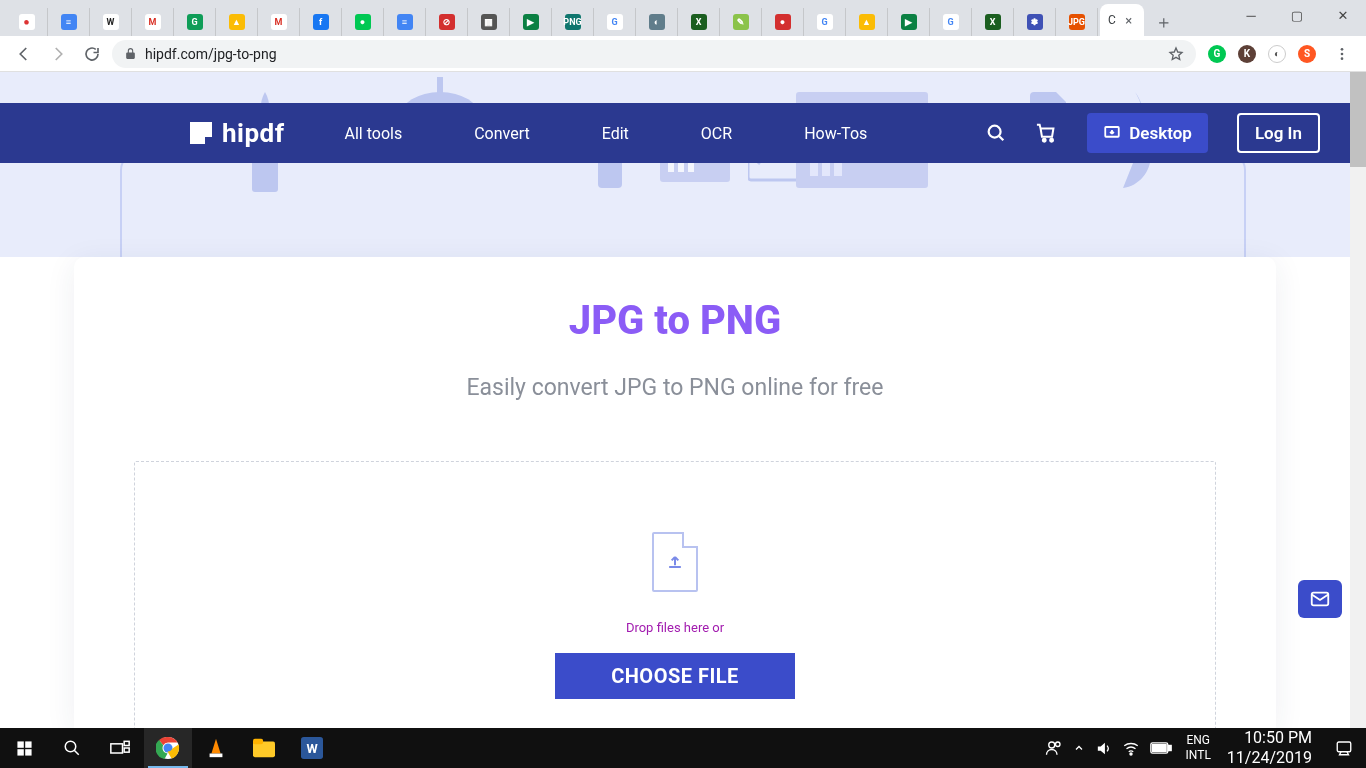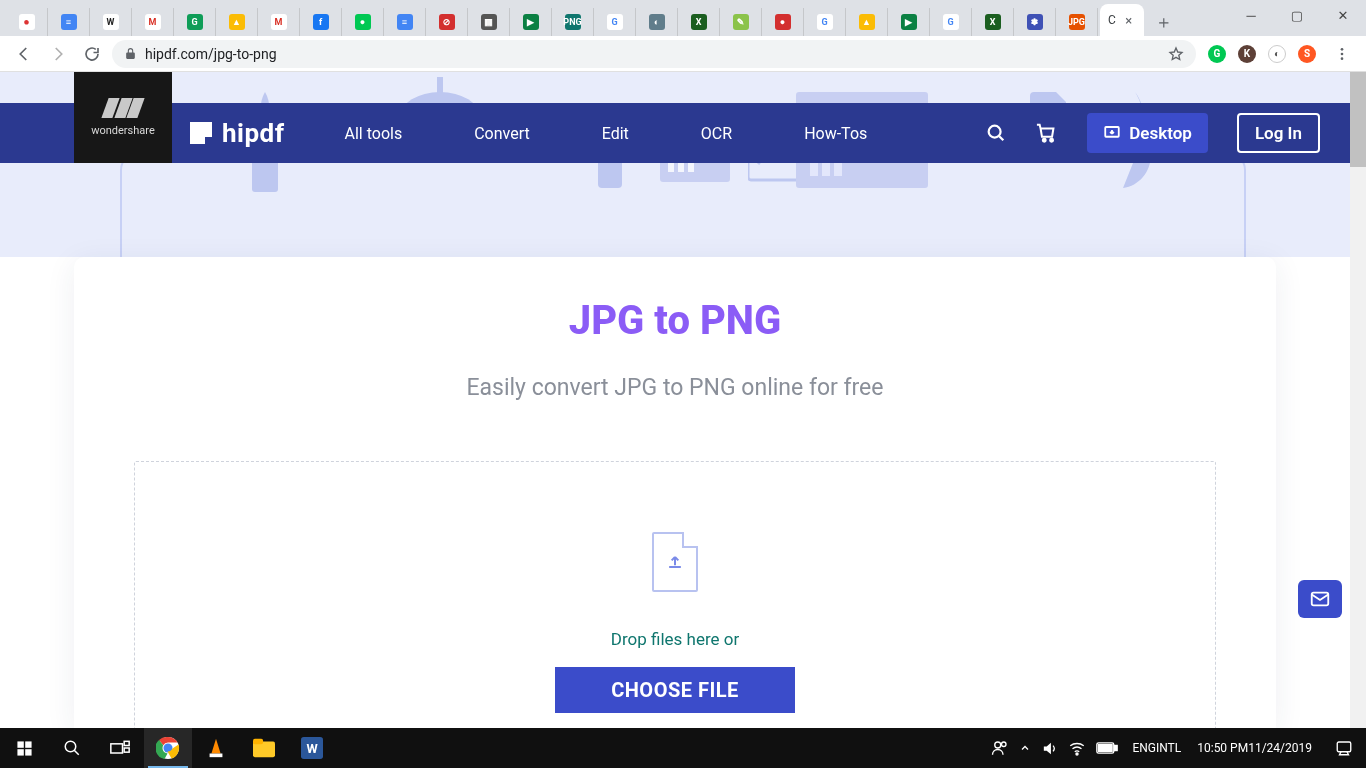--- a/index.html
+++ b/index.html
@@ -47,35 +47,35 @@
   .hdr-icon { color:#fff; cursor:pointer; }
   .btn-desktop { background:#3B4CCA; border:none; color:#fff; height:40px; padding:0 16px; border-radius:4px; display:flex; align-items:center; gap:8px; font-size:17px; font-weight:600; cursor:pointer; }
   .btn-login { background:transparent; border:2px solid #fff; color:#fff; height:40px; padding:0 16px; border-radius:4px; font-size:17px; font-weight:600; cursor:pointer; }
 
   .card { position:absolute; top:185px; left:74px; right:90px; bottom:0; background:#fff; border-radius:10px 10px 0 0; box-shadow:0 6px 30px rgba(40,50,90,.08); padding:40px 60px 0; }
   .title { text-align:center; font-size:40px; font-weight:800; color:#8b5cf6; }
   .subtitle { text-align:center; font-size:23px; color:#8a8f99; margin-top:30px; }
   .dropzone { margin:60px auto 0; border:1px dashed #cfd3dc; border-radius:2px; height:360px; display:flex; flex-direction:column; align-items:center; padding-top:70px; }
   .file-icon { width:46px; height:60px; border:2px solid #b8c2f0; border-radius:2px; position:relative; display:flex; align-items:center; justify-content:center; color:#6b7de8; }
   .file-icon::before { content:""; position:absolute; top:-2px; right:-2px; width:14px; height:14px; background:#fff; border-left:2px solid #b8c2f0; border-bottom:2px solid #b8c2f0; }
-  .drop-text { margin-top:37px; font-size:17px; color:#0f766e; }
+  .drop-text { margin-top:28px; font-size:13px; color:#a21caf; }
   .btn-choose { margin-top:18px; background:#3B4CCA; color:#fff; border:none; height:46px; width:240px; font-size:20px; font-weight:700; letter-spacing:.5px; cursor:pointer; }
 
   .feedback-tab { position:absolute; right:24px; bottom:110px; width:44px; height:38px; background:#3B4CCA; border-radius:6px; display:flex; align-items:center; justify-content:center; color:#fff; cursor:pointer; z-index:7; }
 
   
   .taskbar { position:absolute; left:0; right:0; bottom:0; height:40px; background:#101010; display:flex; align-items:center; color:#fff; font-size:12px; }
   .tb-btn { width:48px; height:40px; display:flex; align-items:center; justify-content:center; cursor:pointer; }
   .tb-app { width:48px; height:40px; display:flex; align-items:center; justify-content:center; cursor:pointer; position:relative; }
   .tb-app.active::after { content:""; position:absolute; bottom:0; left:4px; right:4px; height:2px; background:#76b9ed; }
   .tb-app.running { background:#272727; }
   .tb-right { margin-left:auto; display:flex; align-items:center; height:100%; }
   .tb-tray { display:flex; align-items:center; gap:10px; padding:0 8px; }
-  .tb-clock { display:flex; flex-direction:row; align-items:flex-end; padding:0 10px; line-height:1.25; font-size:12px; }
-  .tb-lang { display:flex; flex-direction:row; align-items:flex-end; padding:0 6px; line-height:1.25; font-size:12px; }
+  .tb-clock { display:flex; flex-direction:column; align-items:flex-end; padding:0 10px; line-height:1.25; font-size:16px; }
+  .tb-lang { display:flex; flex-direction:column; align-items:center; padding:0 6px; line-height:1.25; font-size:12px; }
   .tb-notif { width:44px; height:40px; display:flex; align-items:center; justify-content:center; cursor:pointer; }
 
   svg { display:block; }
 </style>
 </head>
 <body>
 
 <div class="tab-strip">
   <div id="mini-tabs" style="display:flex;">
       <div class="tab-mini">
@@ -210,28 +210,20 @@
     <svg width="16" height="16" viewBox="0 0 24 24" fill="#5f6368">
         <circle cx="12" cy="5" r="2"></circle>
         <circle cx="12" cy="12" r="2"></circle>
         <circle cx="12" cy="19" r="2"></circle>
       </svg>
   </div>
 </div>
 
 <div class="page">
 
-  <div class="ws-badge">
-    <div class="logo-shape">
-        <span></span>
-        <span></span>
-        <span></span>
-      </div>
-    <span>wondershare</span>
-  </div>
 
   <div class="site-header">
     <div class="brand">
       <span class="sq"></span>
       <span>hipdf</span>
     </div>
     <nav class="nav">
       <a>All tools</a>
       <a>Convert</a>
       <a>Edit</a>

